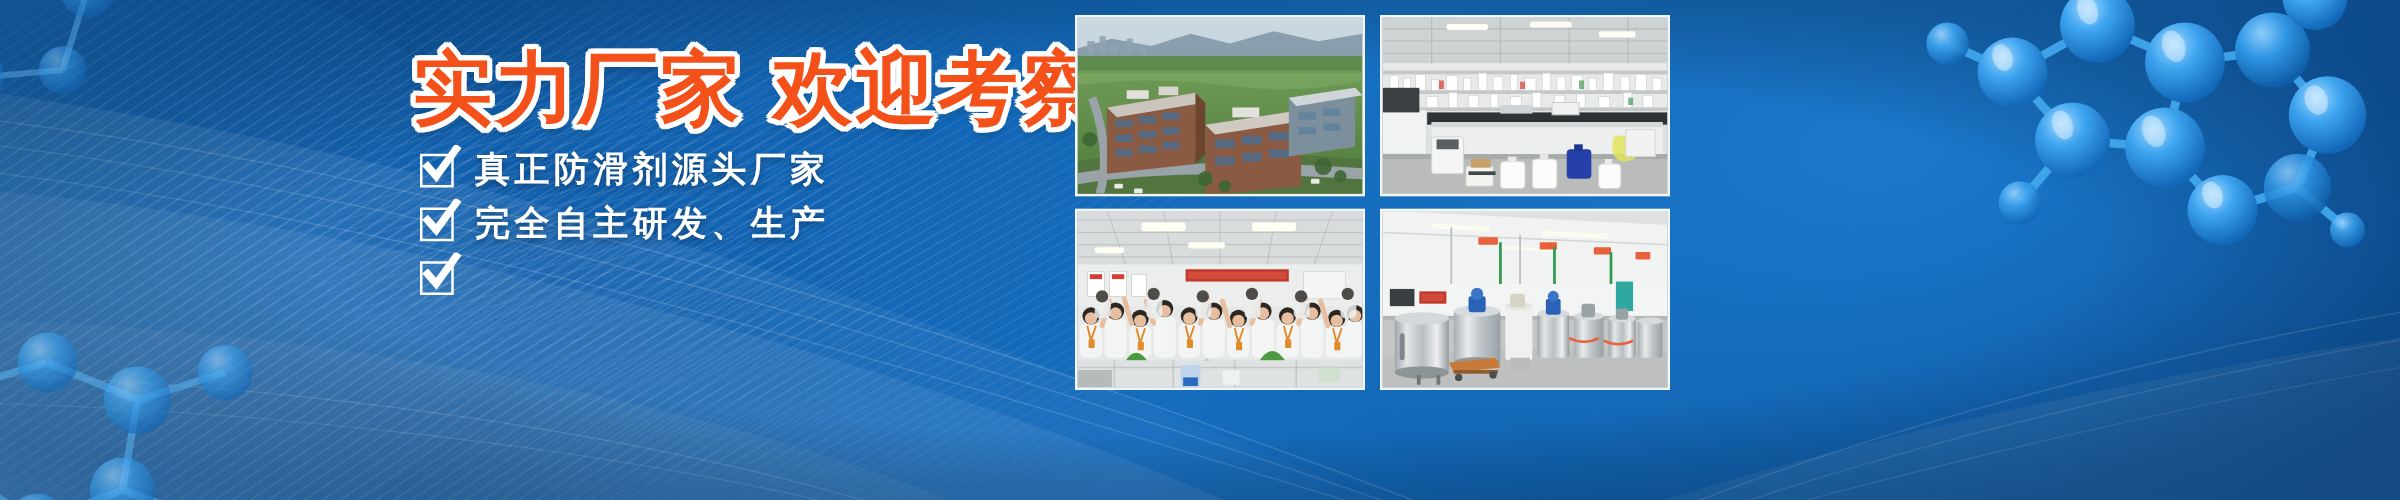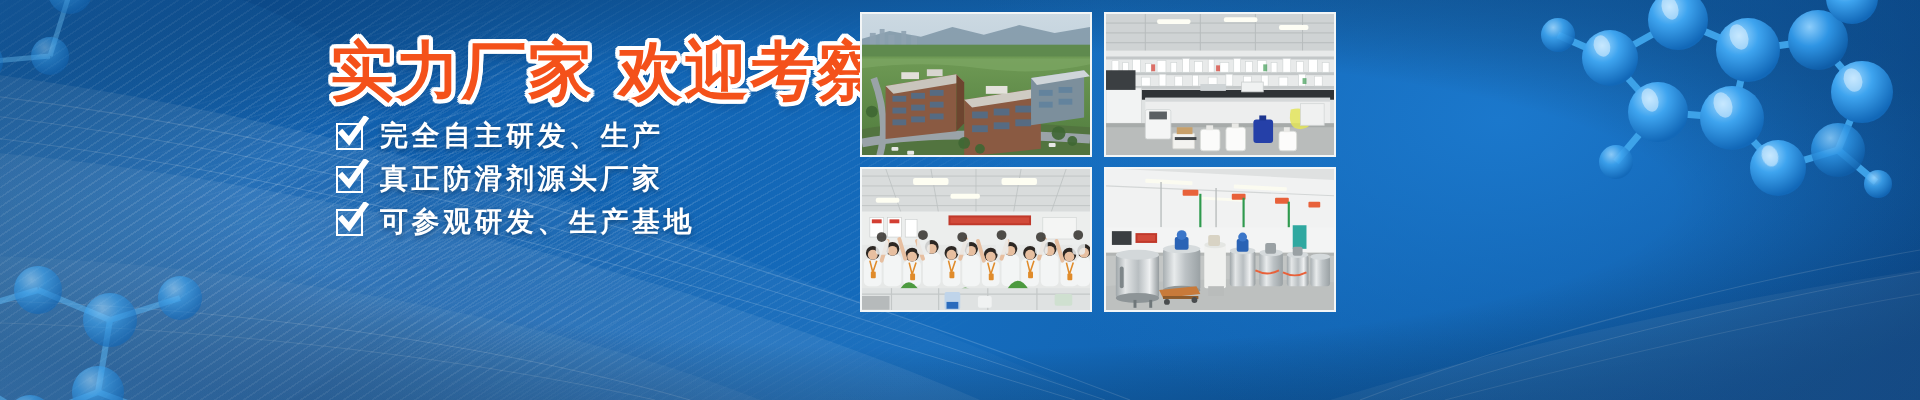--- a/index.html
+++ b/index.html
@@ -255,39 +255,38 @@
   <div id="headline">实力厂家  欢迎考察</div>
 
   <div id="bullets">
 
     <div class="bullet">
       <span class="check-box">
         <svg viewBox="0 0 34 34">
             <path d="M6 17 L13 25 L29 3" stroke="#ffffff" stroke-width="6" fill="none" stroke-linecap="square" stroke-linejoin="miter"></path>
           </svg>
       </span>
-      <span class="bullet-text">完全自主研发、生产</span>
+      <span class="bullet-text">真正防滑剂源头厂家</span>
     </div>
 
     <div class="bullet">
       <span class="check-box">
         <svg viewBox="0 0 34 34">
             <path d="M6 17 L13 25 L29 3" stroke="#ffffff" stroke-width="6" fill="none" stroke-linecap="square" stroke-linejoin="miter"></path>
           </svg>
       </span>
-      <span class="bullet-text">真正防滑剂源头厂家</span>
+      <span class="bullet-text">完全自主研发、生产</span>
     </div>
 
     <div class="bullet">
       <span class="check-box">
         <svg viewBox="0 0 34 34">
             <path d="M6 17 L13 25 L29 3" stroke="#ffffff" stroke-width="6" fill="none" stroke-linecap="square" stroke-linejoin="miter"></path>
           </svg>
       </span>
-      <span class="bullet-text">可参观研发、生产基地</span>
     </div>
 
 
   </div>
 
   <div id="photo-grid">
 
     <div class="photo">
       <svg viewBox="0 0 232 145" preserveAspectRatio="xMidYMid slice">
         <defs>

